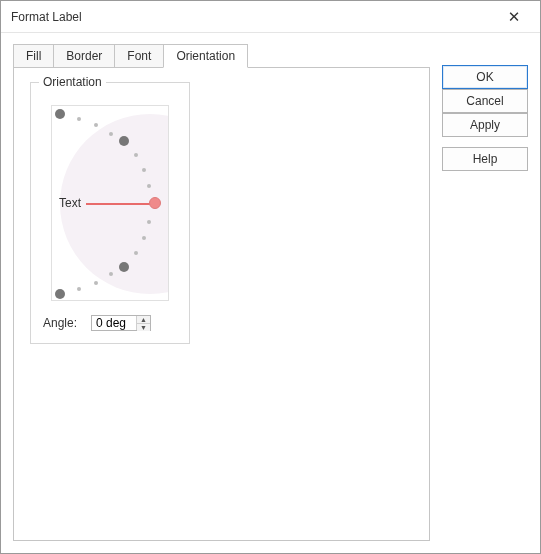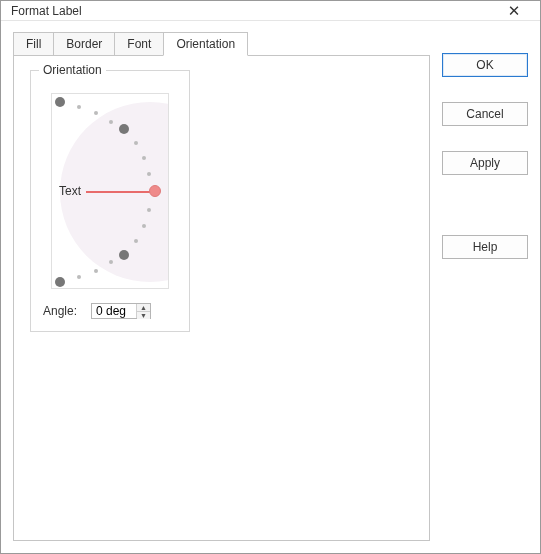--- a/index.html
+++ b/index.html
@@ -10,21 +10,21 @@
     color: #333;
     background: #fff;
     width: 541px;
     height: 554px;
     border: 1px solid #999;
     display: flex;
     flex-direction: column;
   }
   
   .titlebar {
-    height: 20px;
+    height: 32px;
     display: flex;
     align-items: center;
     padding: 0 6px 0 10px;
     border-bottom: 1px solid #e5e5e5;
   }
   .titlebar .title {
     flex: 1;
     font-size: 12px;
   }
   .titlebar .close {
@@ -172,21 +172,21 @@
     color: #555;
     background: #f3f3f3;
     cursor: default;
     line-height: 1;
   }
   .spinner .spin:first-child { border-bottom: 1px solid #cfcfcf; }
   
   .button-col {
     display: flex;
     flex-direction: column;
-    gap: 25px;
+    gap: 0;
     padding-top: 22px;
     width: 86px;
   }
   .btn {
     height: 24px;
     border: 1px solid #b5b5b5;
     background: #fdfdfd;
     font-size: 12px;
     font-family: inherit;
     color: #333;

